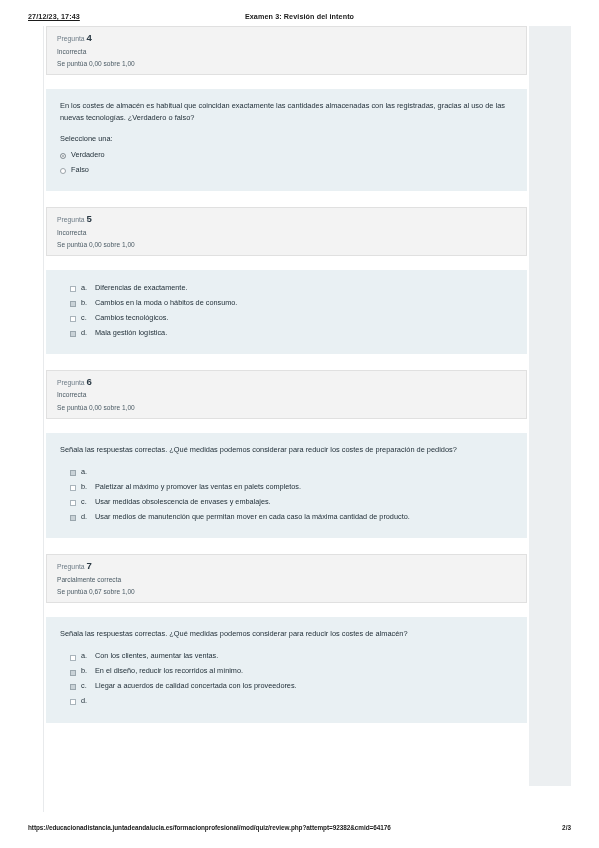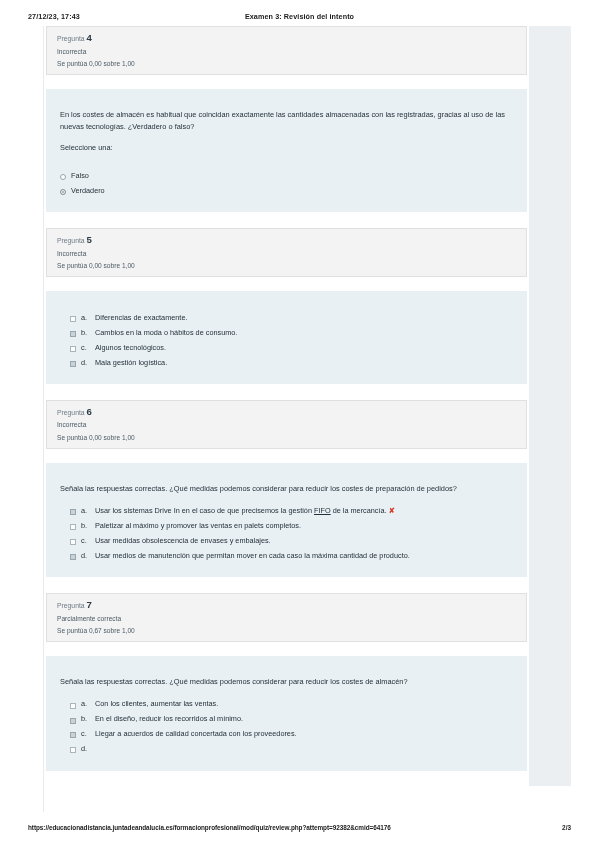--- a/index.html
+++ b/index.html
@@ -19,21 +19,21 @@
   .print-header {
     position: absolute;
     top: 12px; left: 0; right: 0;
     height: 14px;
     font-size: 7.2px;
     font-weight: bold;
     color: #1b1b1b;
     letter-spacing: .1px;
   }
   .print-header .ph-left {
-    position: absolute; left: 28px; top: 0;
+    position: absolute; left: 28px; top: 0; text-decoration: underline;
   }
   .print-header .ph-center {
     position: absolute; left: 0; right: 0; top: 0;
     text-align: center;
   }
 
   
   .page-frame {
     position: absolute;
     top: 26px; left: 28px; right: 28px; bottom: 36px;
@@ -86,34 +86,34 @@
   }
   .q-info .q-grade {
     font-size: 6.6px;
     color: #4a5a64;
     line-height: 1.1;
   }
 
   
   .q-body {
     background: #e9f0f3;
-    padding: 20px 14px 13px 14px;
+    padding: 11px 14px 13px 14px;
     margin-top: 14px;
     line-height: 1.5;
   }
   .q-text {
     font-size: 7.4px;
     color: #23313a;
     margin: 0 0 10px 0;
     line-height: 1.55;
   }
   .q-prompt {
     font-size: 7.4px;
     color: #23313a;
-    margin: 0 0 16px 0;
+    margin: 0 0 4px 0;
   }
 
   
   .answers { margin: 0; padding: 0; list-style: none; }
   .ans {
     display: flex;
     align-items: flex-start;
     font-size: 7.3px;
     color: #23313a;
     padding: 1.6px 0;
@@ -199,26 +199,26 @@
         <div class="q-info">
           <div class="q-no"><span>Pregunta</span> <b>4</b></div>
           <div class="q-state">Incorrecta</div>
           <div class="q-grade">Se puntúa 0,00 sobre 1,00</div>
         </div>
         <div class="q-body">
           <p class="q-text">En los costes de almacén es habitual que coincidan exactamente las cantidades almacenadas con las registradas, gracias al uso de las nuevas tecnologías. ¿Verdadero o falso?</p>
           <p class="q-prompt">Seleccione una:</p>
           <ul class="answers">
             <li class="ans">
+              <span class="ctrl"><span class="radio on"></span></span>
+              <span class="atext">Verdadero</span>
+            </li>
+            <li class="ans">
               <span class="ctrl"><span class="radio"></span></span>
               <span class="atext">Falso</span>
-            </li>
-            <li class="ans">
-              <span class="ctrl"><span class="radio on"></span></span>
-              <span class="atext">Verdadero</span>
             </li>
           </ul>
         </div>
       </div>
       <div style="margin-bottom: 16px;">
         <div class="q-info">
           <div class="q-no"><span>Pregunta</span> <b>5</b></div>
           <div class="q-state">Incorrecta</div>
           <div class="q-grade">Se puntúa 0,00 sobre 1,00</div>
         </div>
@@ -230,21 +230,21 @@
               <span class="atext">Diferencias de exactamente.</span>
             </li>
             <li class="ans indent">
               <span class="ctrl"><span class="cbox on"></span></span>
               <span class="letter">b.</span>
               <span class="atext">Cambios en la moda o hábitos de consumo.</span>
             </li>
             <li class="ans indent">
               <span class="ctrl"><span class="cbox"></span></span>
               <span class="letter">c.</span>
-              <span class="atext">Algunos tecnológicos.</span>
+              <span class="atext">Cambios tecnológicos.</span>
             </li>
             <li class="ans indent">
               <span class="ctrl"><span class="cbox on"></span></span>
               <span class="letter">d.</span>
               <span class="atext">Mala gestión logística.</span>
             </li>
           </ul>
         </div>
       </div>
       <div style="margin-bottom: 16px;">
@@ -252,21 +252,20 @@
           <div class="q-no"><span>Pregunta</span> <b>6</b></div>
           <div class="q-state">Incorrecta</div>
           <div class="q-grade">Se puntúa 0,00 sobre 1,00</div>
         </div>
         <div class="q-body">
           <p class="q-text">Señala las respuestas correctas. ¿Qué medidas podemos considerar para reducir los costes de preparación de pedidos?</p>
           <ul class="answers">
             <li class="ans indent">
               <span class="ctrl"><span class="cbox on"></span></span>
               <span class="letter">a.</span>
-              <span class="atext">Usar los sistemas Drive In en el caso de que precisemos la gestión <span class="u">FIFO</span> de la mercancía.<span class="mark wrong">✘</span></span>
             </li>
             <li class="ans indent">
               <span class="ctrl"><span class="cbox"></span></span>
               <span class="letter">b.</span>
               <span class="atext">Paletizar al máximo y promover las ventas en palets completos.</span>
             </li>
             <li class="ans indent">
               <span class="ctrl"><span class="cbox"></span></span>
               <span class="letter">c.</span>
               <span class="atext">Usar medidas obsolescencia de envases y embalajes.</span>

